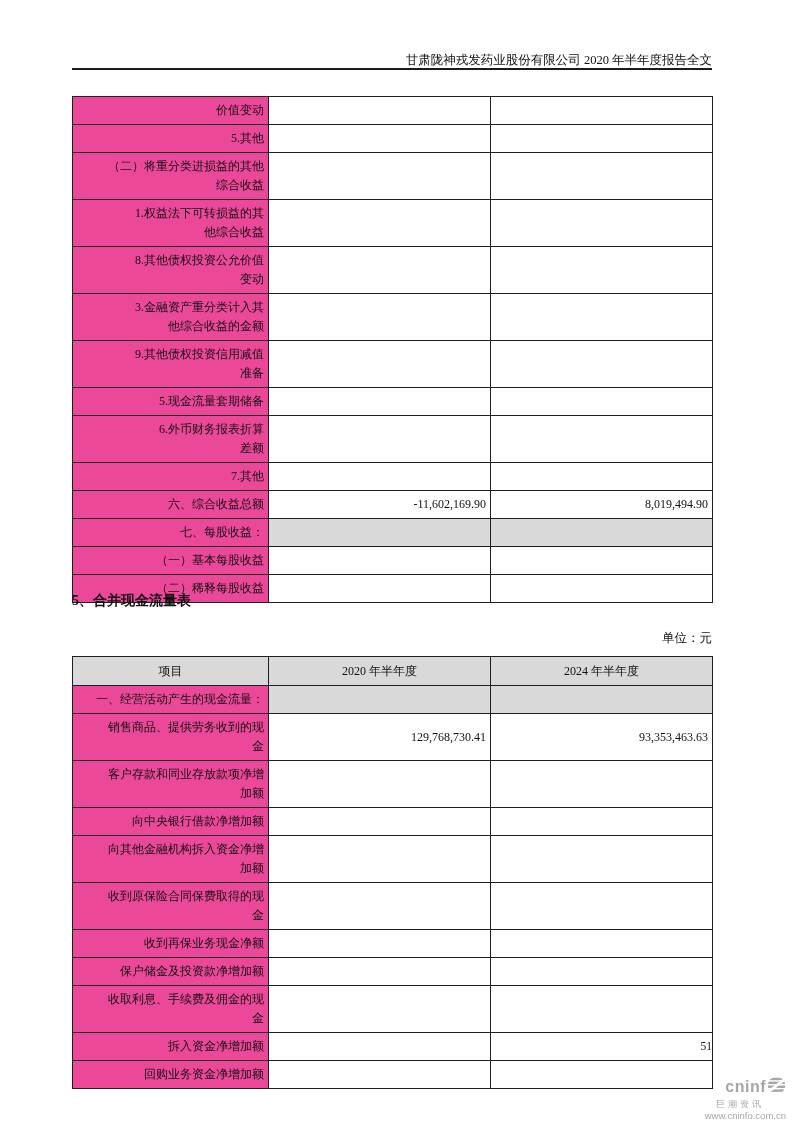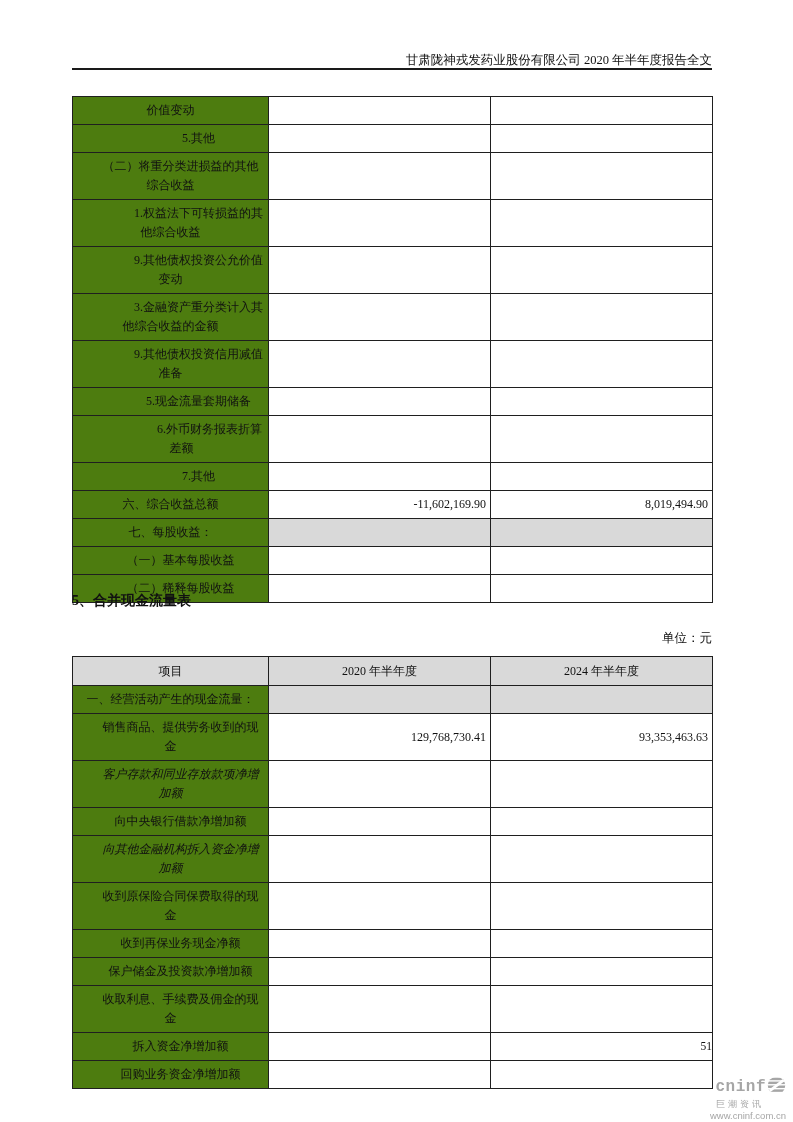--- a/index.html
+++ b/index.html
@@ -41,22 +41,22 @@
     padding: 4px 4px;
     overflow: hidden;
   }
   .fin-table th {
     background: #d9d9d9;
     font-weight: normal;
     text-align: center;
     height: 29px;
   }
   .fin-table td.label-cell {
-    background: #4d7c0f;
-    text-align: center;
+    background: #ec4899;
+    text-align: right;
     height: 27px;
     word-break: break-all;
   }
   .fin-table td.value-cell {
     background: #ffffff;
     text-align: right;
     height: 27px;
   }
   .fin-table td.value-cell.shaded { background: #d9d9d9; }
   
@@ -81,21 +81,21 @@
   }
   .footer-logo {
     position: absolute;
     right: 7px; top: 1076px;
     text-align: right;
     color: #a6a6a6;
     line-height: 1.05;
   }
   .logo-row { display: flex; align-items: center; justify-content: flex-end; gap: 1px; }
   .logo-brand {
-    font-family: Liberation Mono, monospace;
+    font-family: Liberation Sans, sans-serif;
     font-weight: bold;
     font-size: 16px;
     letter-spacing: 0.5px;
     color: #a6a6a6;
   }
   .logo-caption {
     font-size: 9px;
     letter-spacing: 3px;
     color: #a6a6a6;
     margin-top: 1px;
@@ -136,21 +136,21 @@
           <td class="label-cell" style="text-indent: 20px;">（二）将重分类进损益的其他综合收益</td>
           <td class="value-cell"></td>
           <td class="value-cell"></td>
         </tr>
         <tr>
           <td class="label-cell" style="text-indent: 56px;">1.权益法下可转损益的其他综合收益</td>
           <td class="value-cell"></td>
           <td class="value-cell"></td>
         </tr>
         <tr>
-          <td class="label-cell" style="text-indent: 56px;">9.其他债权投资公允价值变动</td>
+          <td class="label-cell" style="text-indent: 56px;">8.其他债权投资公允价值变动</td>
           <td class="value-cell"></td>
           <td class="value-cell"></td>
         </tr>
         <tr>
           <td class="label-cell" style="text-indent: 56px;">3.金融资产重分类计入其他综合收益的金额</td>
           <td class="value-cell"></td>
           <td class="value-cell"></td>
         </tr>
         <tr>
           <td class="label-cell" style="text-indent: 56px;">9.其他债权投资信用减值准备</td>
@@ -217,31 +217,31 @@
           <td class="label-cell" style="text-indent: 0px;">一、经营活动产生的现金流量：</td>
           <td class="value-cell shaded"></td>
           <td class="value-cell shaded"></td>
         </tr>
         <tr>
           <td class="label-cell" style="text-indent: 20px;">销售商品、提供劳务收到的现金</td>
           <td class="value-cell">129,768,730.41</td>
           <td class="value-cell">93,353,463.63</td>
         </tr>
         <tr>
-          <td class="label-cell" style="text-indent: 20px; font-style: italic;">客户存款和同业存放款项净增加额</td>
+          <td class="label-cell" style="text-indent: 20px;">客户存款和同业存放款项净增加额</td>
           <td class="value-cell"></td>
           <td class="value-cell"></td>
         </tr>
         <tr>
           <td class="label-cell" style="text-indent: 20px;">向中央银行借款净增加额</td>
           <td class="value-cell"></td>
           <td class="value-cell"></td>
         </tr>
         <tr>
-          <td class="label-cell" style="text-indent: 20px; font-style: italic;">向其他金融机构拆入资金净增加额</td>
+          <td class="label-cell" style="text-indent: 20px;">向其他金融机构拆入资金净增加额</td>
           <td class="value-cell"></td>
           <td class="value-cell"></td>
         </tr>
         <tr>
           <td class="label-cell" style="text-indent: 20px;">收到原保险合同保费取得的现金</td>
           <td class="value-cell"></td>
           <td class="value-cell"></td>
         </tr>
         <tr>
           <td class="label-cell" style="text-indent: 20px;">收到再保业务现金净额</td>
@@ -287,16 +287,16 @@
             <rect x="0" y="2.2" width="24" height="3.1" fill="#a6a6a6"></rect>
             <rect x="0" y="7.1" width="24" height="3.1" fill="#a6a6a6"></rect>
             <rect x="0" y="12" width="24" height="3.1" fill="#a6a6a6"></rect>
             <rect x="0" y="16.9" width="24" height="3.1" fill="#a6a6a6"></rect>
             <rect x="-6" y="10.4" width="36" height="3.4" fill="#ffffff" transform="rotate(-38 12 12)"></rect>
           </g>
         </svg>
       </span>
     </div>
     <div class="logo-caption">巨潮资讯</div>
-    <div class="logo-url">www.cninf.com.cn</div>
+    <div class="logo-url">www.cninfo.com.cn</div>
   </div>
 
 </div>
 
 </body></html>

